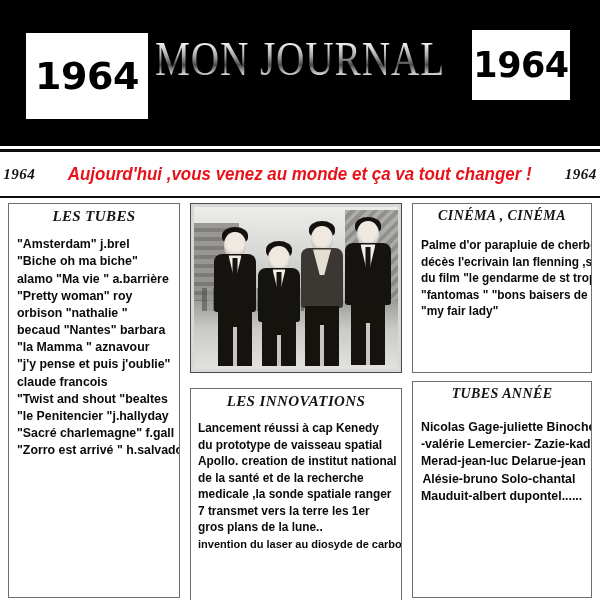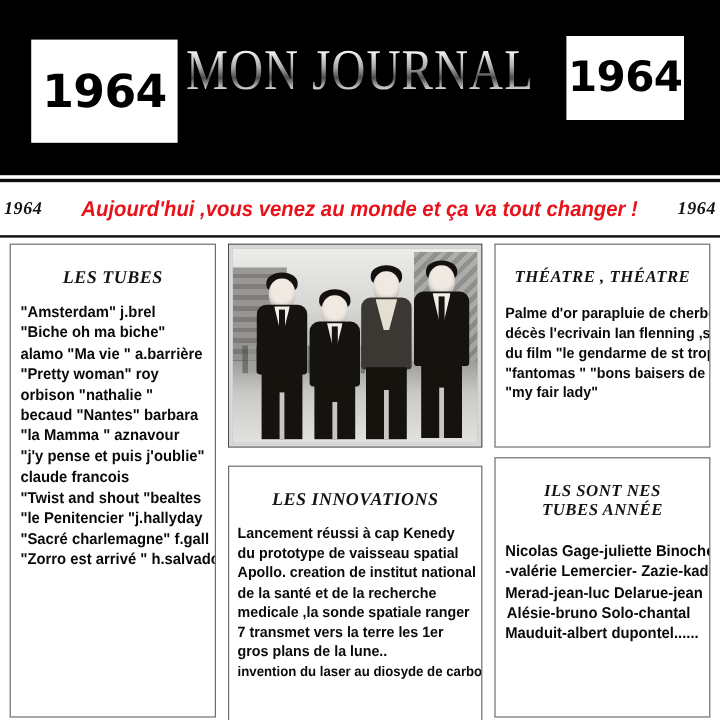--- a/index.html
+++ b/index.html
@@ -113,21 +113,21 @@
 
   .panel-title {
     font-family: "Liberation Serif", serif;
     font-style: italic;
     font-weight: bold;
     font-size: 15px;
     color: #151515;
     text-align: center;
     letter-spacing: 0.4px;
     line-height: 1.15;
-    margin: 20px 4px 0 4px;
+    margin: 4px 4px 0 4px;
   }
   .panel-title.two-line { font-size: 14px; }
 
   .panel-body {
     font-family: "Liberation Sans", sans-serif;
     font-weight: bold;
     font-size: 13px;
     color: #0a0a0a;
     line-height: 1.32;
     transform: scaleX(0.95);
@@ -312,21 +312,21 @@
           <div class="b-tie" style="top:30px; height:28px;"></div>
           <div class="b-legs" style="top:86px; height:62px;"></div>
           <div class="b-gap" style="top:106px; height:42px;"></div>
         </div>
       </div>
     </div>
   </div>
 
   <div class="panel panel-culture">
     <div class="panel-title two-line">
-      <div>THÉATRE , THÉATRE</div>
+      <div>CINÉMA , CINÉMA</div>
     </div>
     <div class="panel-body culture-body">
       <div class="line">Palme d'or parapluie de cherbourg ,</div>
       <div class="line">décès l'ecrivain Ian flenning ,sortie</div>
       <div class="line">du film "le gendarme de st tropez"</div>
       <div class="line">"fantomas " "bons baisers de russie"</div>
       <div class="line">"my fair lady"</div>
     </div>
   </div>
 
@@ -339,21 +339,20 @@
       <div class="line">de la santé et de la recherche</div>
       <div class="line">medicale ,la sonde spatiale ranger</div>
       <div class="line">7 transmet vers la terre les 1er</div>
       <div class="line">gros plans de la lune..</div>
       <div class="line" style="font-size:11.6px;">invention du laser au diosyde de carbone</div>
     </div>
   </div>
 
   <div class="panel panel-born">
     <div class="panel-title two-line">
-      <div>ILS SONT NES</div>
       <div>TUBES ANNÉE</div>
     </div>
     <div class="panel-body born-body">
       <div class="line">Nicolas Gage-juliette Binoche</div>
       <div class="line">-valérie Lemercier- Zazie-kad</div>
       <div class="line">Merad-jean-luc Delarue-jean</div>
       <div class="line">Alésie-bruno Solo-chantal</div>
       <div class="line">Mauduit-albert dupontel......</div>
     </div>
   </div>

